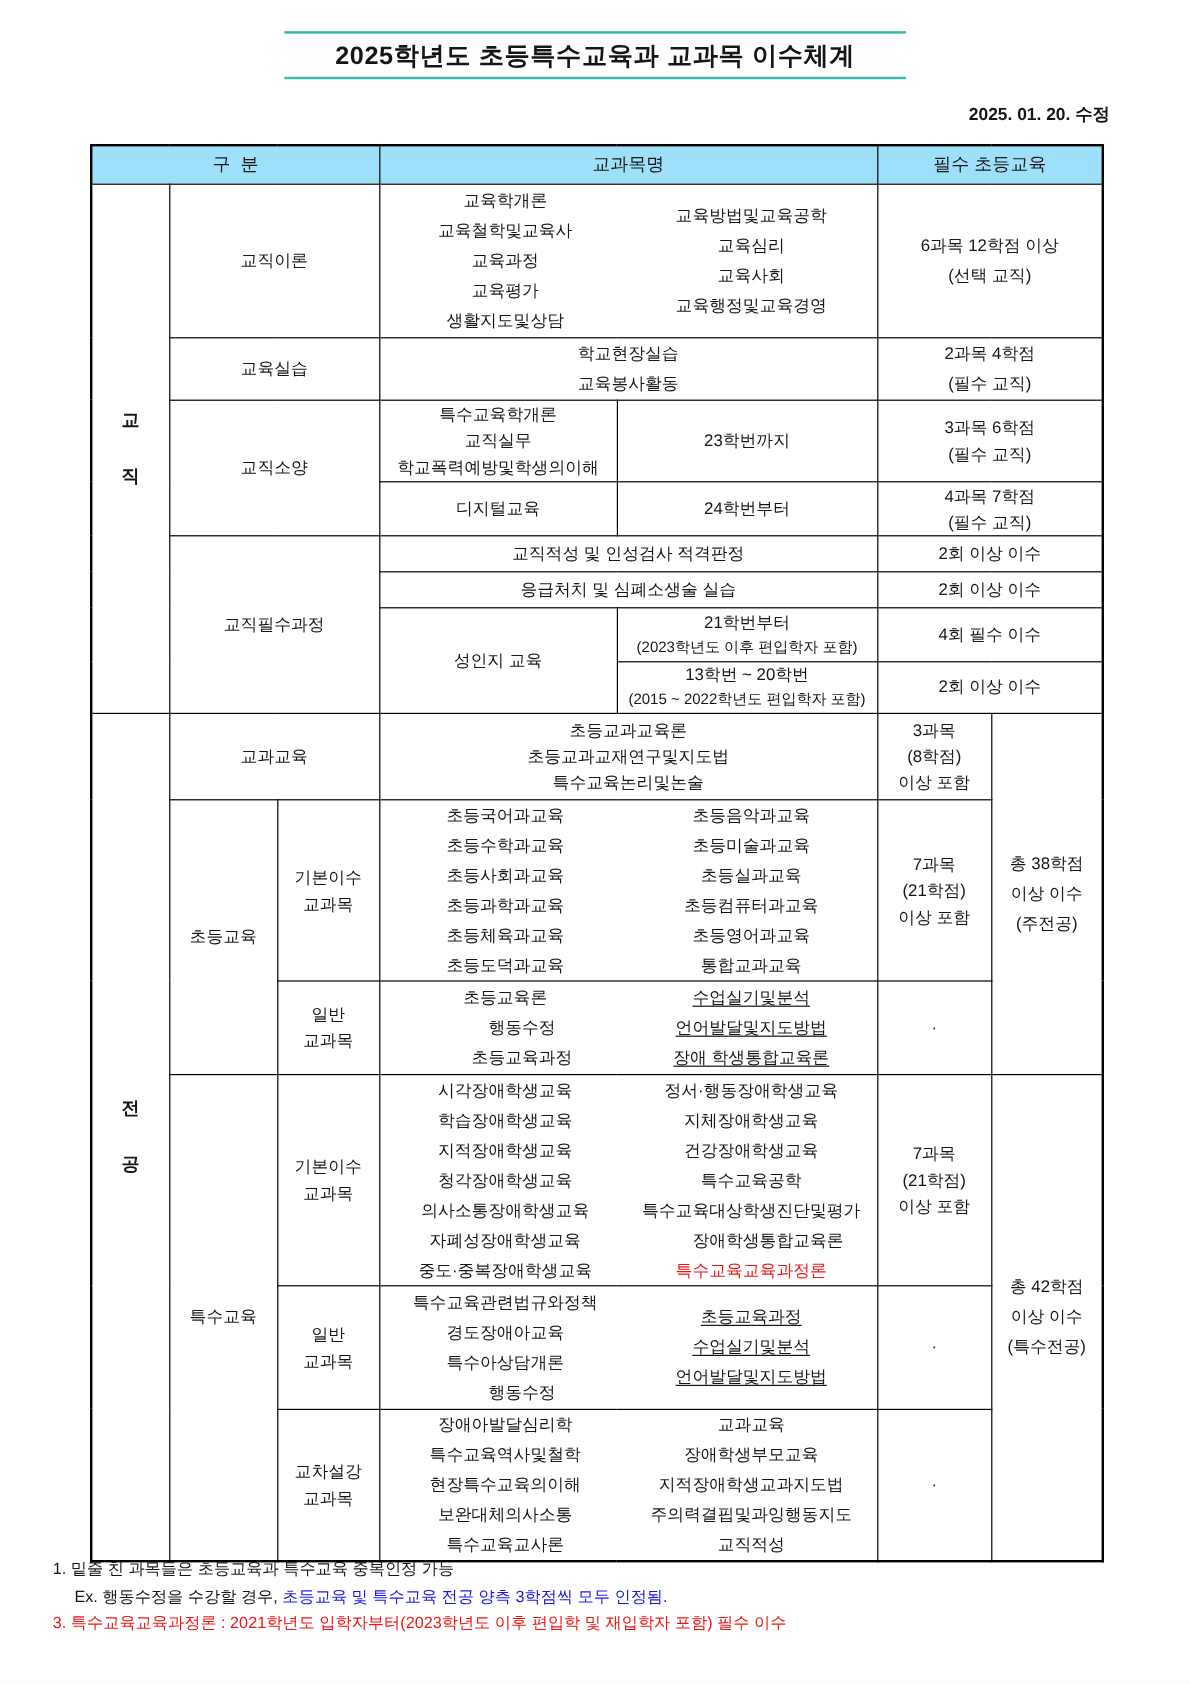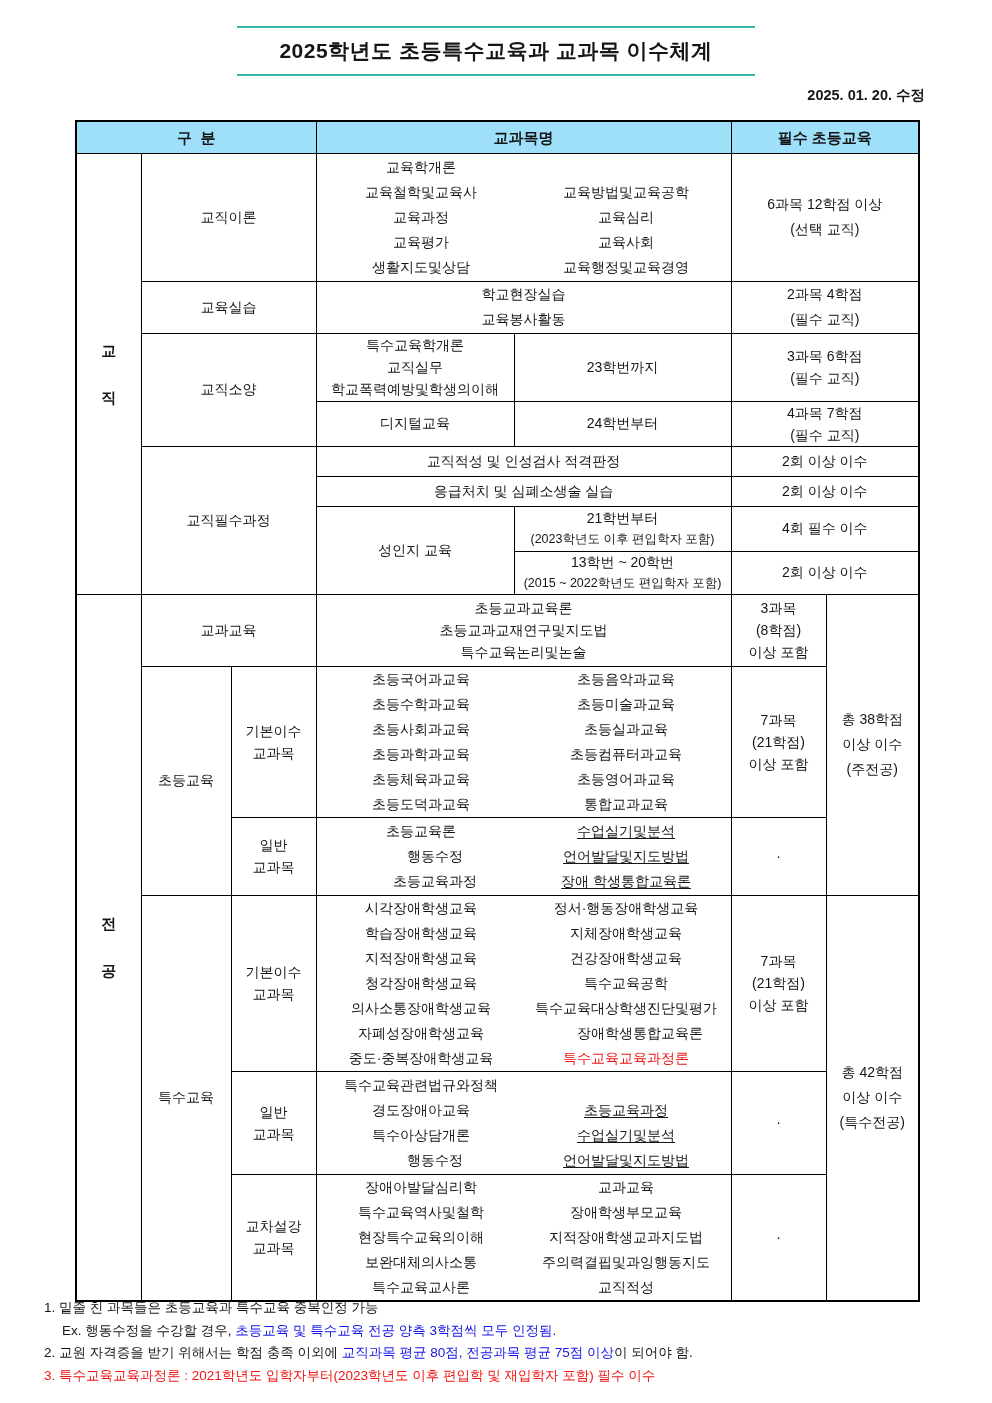--- a/index.html
+++ b/index.html
@@ -3,43 +3,43 @@
 <meta charset="utf-8">
 <style>
   * { margin:0; padding:0; box-sizing:border-box; }
   body { background:#e8e8e8; }
   .page {
     position:relative; width:992px; height:1403px; margin:0 auto;
     background:#ffffff; color:#151515;
     font-family:"Liberation Sans","DejaVu Sans",sans-serif;
   }
   .title-wrap {
-    position:absolute; left:237px; top:26px; width:518px; height:50px;
+    position:absolute; left:237px; top:26px; width:518px; height:40px;
     border-top:2.5px solid #36b8a5; border-bottom:2.5px solid #36b8a5;
     display:flex; align-items:center; justify-content:center;
   }
   .title { font-size:21px; font-weight:bold; letter-spacing:.5px; }
   .date { position:absolute; top:86px; right:67px; font-size:14.5px; font-weight:600; }
 
   table.tbl {
     position:absolute; left:75px; top:120px;
     border-collapse:collapse; table-layout:fixed; width:845px;
     border:2px solid #000;
   }
   td {
     border:1.5px solid #000; text-align:center; vertical-align:middle;
     padding:0 2px; font-size:14px; line-height:25px; overflow:hidden;
   }
-  tr.h td { background:#9edffa; font-size:15px; font-weight:bold; }
+  tr.h td { background:#9edffa; font-size:15px; font-weight:normal; }
   .pre { white-space:pre; }
   .vl {
     display:flex; flex-direction:column; align-items:center; gap:22px;
     font-size:15px; font-weight:600;
   }
-  .twocol { display:flex; align-items:flex-end; width:100%; }
+  .twocol { display:flex; align-items:center; width:100%; }
   .twocol > div { flex:1; }
   .ln { display:block; }
   .sub { font-size:12.5px; line-height:18px; }
   .lh21 .ln { line-height:21px; }
   .tight .ln { line-height:22px; }
   .u { text-underline-offset:2px;margin-left:28px; }
   .all-u .ln { text-decoration:underline; text-underline-offset:2px; }
   .red { color:#f01414; }
 
   .foot { position:absolute; left:44px; top:1297px; width:920px; font-size:13.5px; line-height:22.5px; }
@@ -337,21 +337,18 @@
   </tbody>
     </table>
 
   <div class="foot">
     <div>
       <span>1. 밑줄 친 과목들은 초등교육과 특수교육 중복인정 가능</span>
     </div>
     <div class="ex">
       <span>Ex. 행동수정을 수강할 경우, </span><span class="blue">초등교육 및 특수교육 전공 양측 3학점씩 모두 인정됨.</span>
     </div>
-    <div>
-      <span>2. 교원 자격증을 받기 위해서는 학점 충족 이외에 </span><span class="blue">교직과목 평균 80점, 전공과목 평균 75점 이상</span><span>이 되어야 함.</span>
-    </div>
     <div class="red-t">
       <span>3. 특수교육교육과정론 : 2021학년도 입학자부터(2023학년도 이후 편입학 및 재입학자 포함) 필수 이수</span>
     </div>
   </div>
 
 </div>
 
 </body></html>

